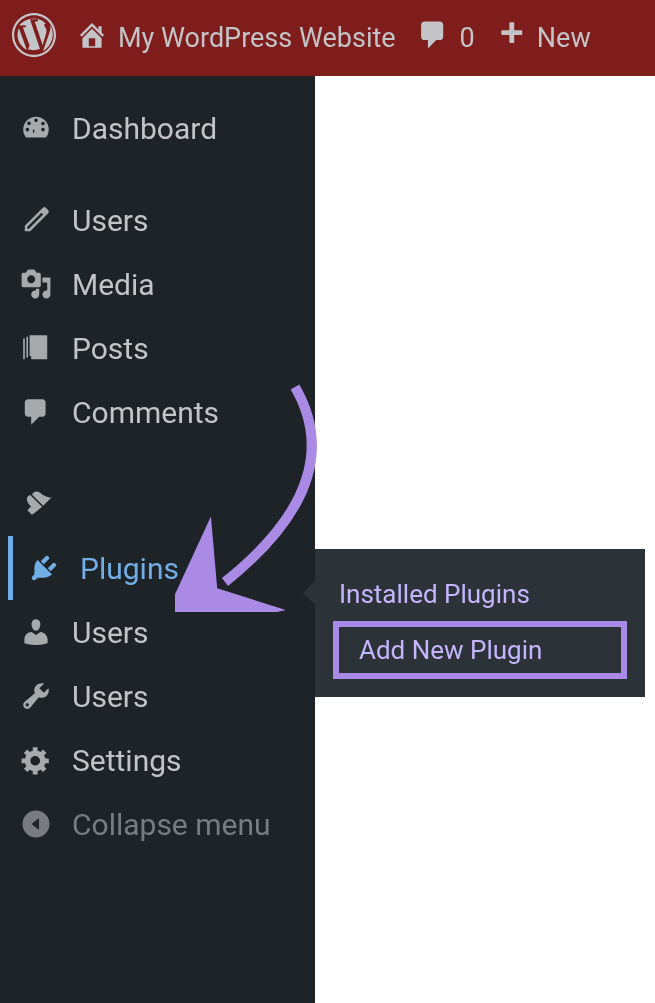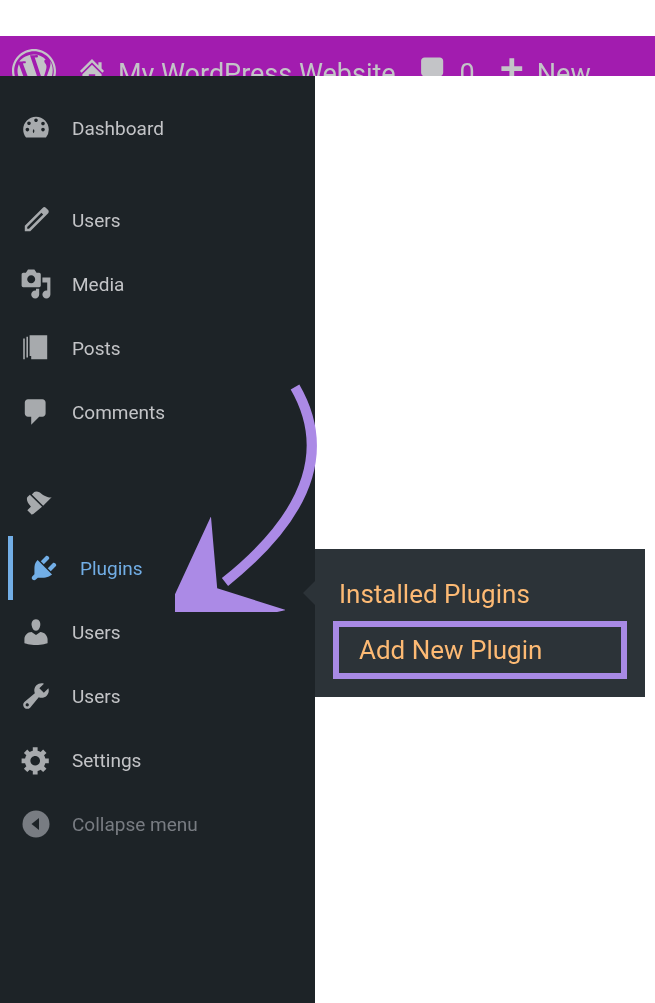--- a/index.html
+++ b/index.html
@@ -9,28 +9,27 @@
     }
     body {
       font-family: -apple-system, BlinkMacSystemFont, "Segoe UI", Roboto, sans-serif;
       background: #fff;
       width: 655px;
       height: 1003px;
       overflow: hidden;
       position: relative;
     }
     .admin-bar {
-      background: #a21caf;
+      background: #7f1d1d;
       height: 76px;
       display: flex;
       align-items: center;
       padding: 0 12px;
       gap: 20px;
       color: #f0f0f1;
-      margin-top: 36px;
     }
     .admin-bar-item {
       display: flex;
       align-items: center;
       gap: 10px;
       color: #c3c4c7;
       font-size: 27px;
       cursor: pointer;
     }
     .sidebar {
@@ -41,21 +40,21 @@
       top: 76px;
       left: 0;
       padding-top: 20px;
     }
     .menu-item {
       display: flex;
       align-items: center;
       padding: 14px 18px;
       gap: 18px;
       color: #c3c4c7;
-      font-size: 19px;
+      font-size: 30px;
       cursor: pointer;
       position: relative;
     }
     .menu-item.active {
       color: #72aee6;
       border-left: 5px solid #72aee6;
       padding-left: 13px;
       margin-left: 8px;
     }
     .menu-separator {
@@ -84,21 +83,21 @@
       content: "";
       position: absolute;
       left: -12px;
       top: 32px;
       border-top: 12px solid transparent;
       border-bottom: 12px solid transparent;
       border-right: 12px solid #2c3338;
     }
     .submenu-item {
       padding: 12px 24px;
-      color: #fdba74;
+      color: #c4b5fd;
       font-size: 26px;
       cursor: pointer;
     }
     .submenu-item.highlighted {
       margin: 0 18px;
       border: 6px solid #a98ae6;
       padding: 8px 20px;
     }
     .annotation-arrow {
       position: absolute;

